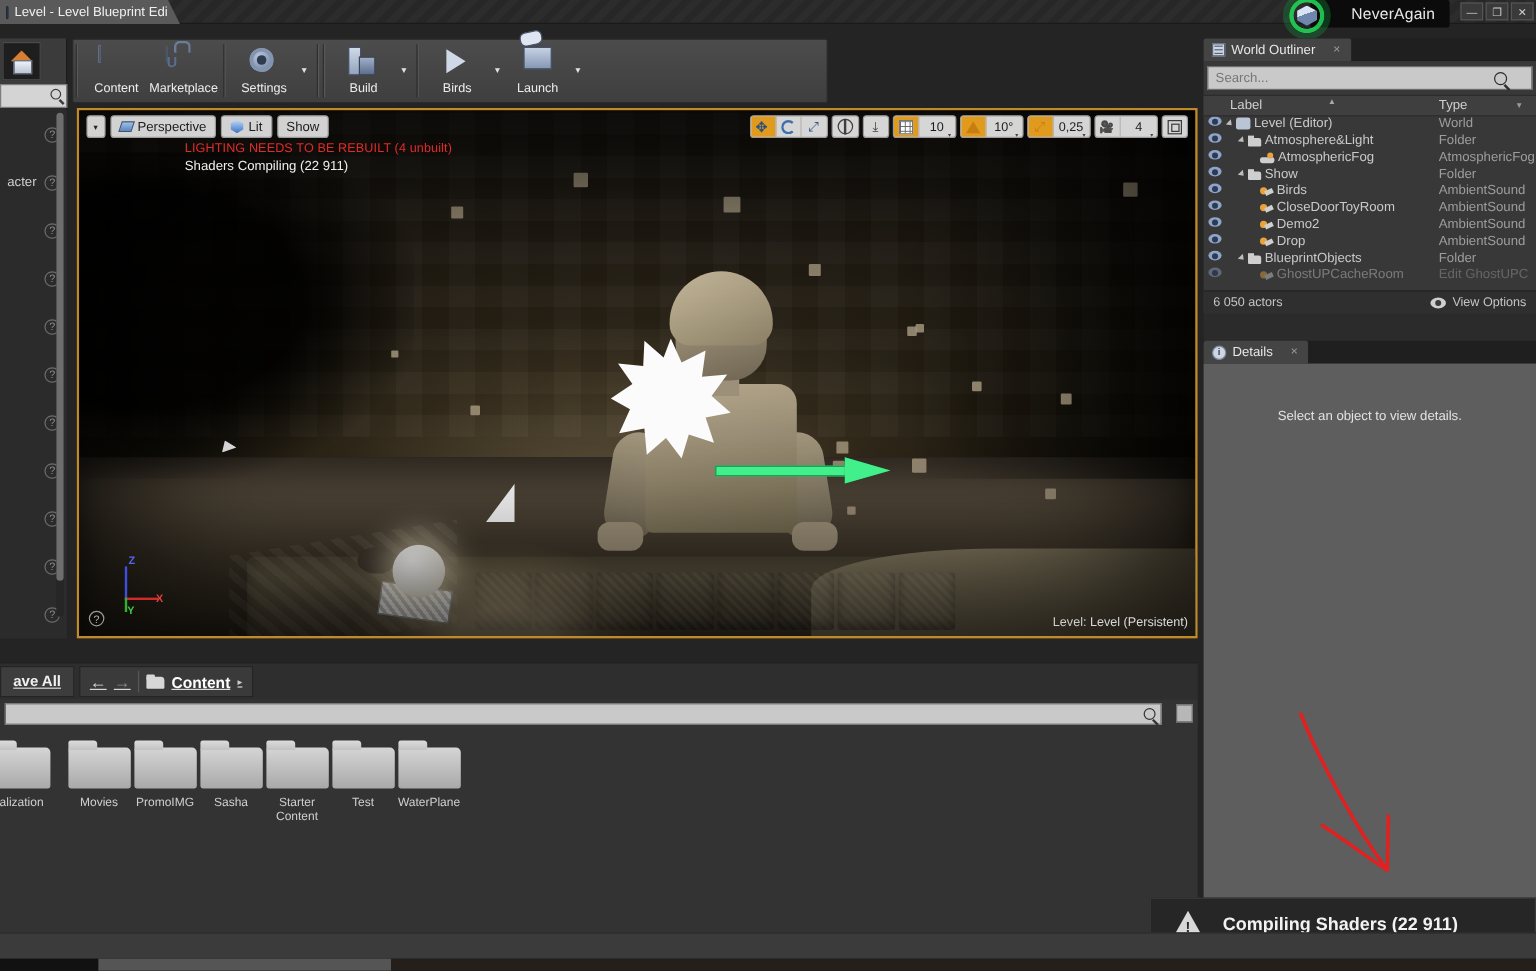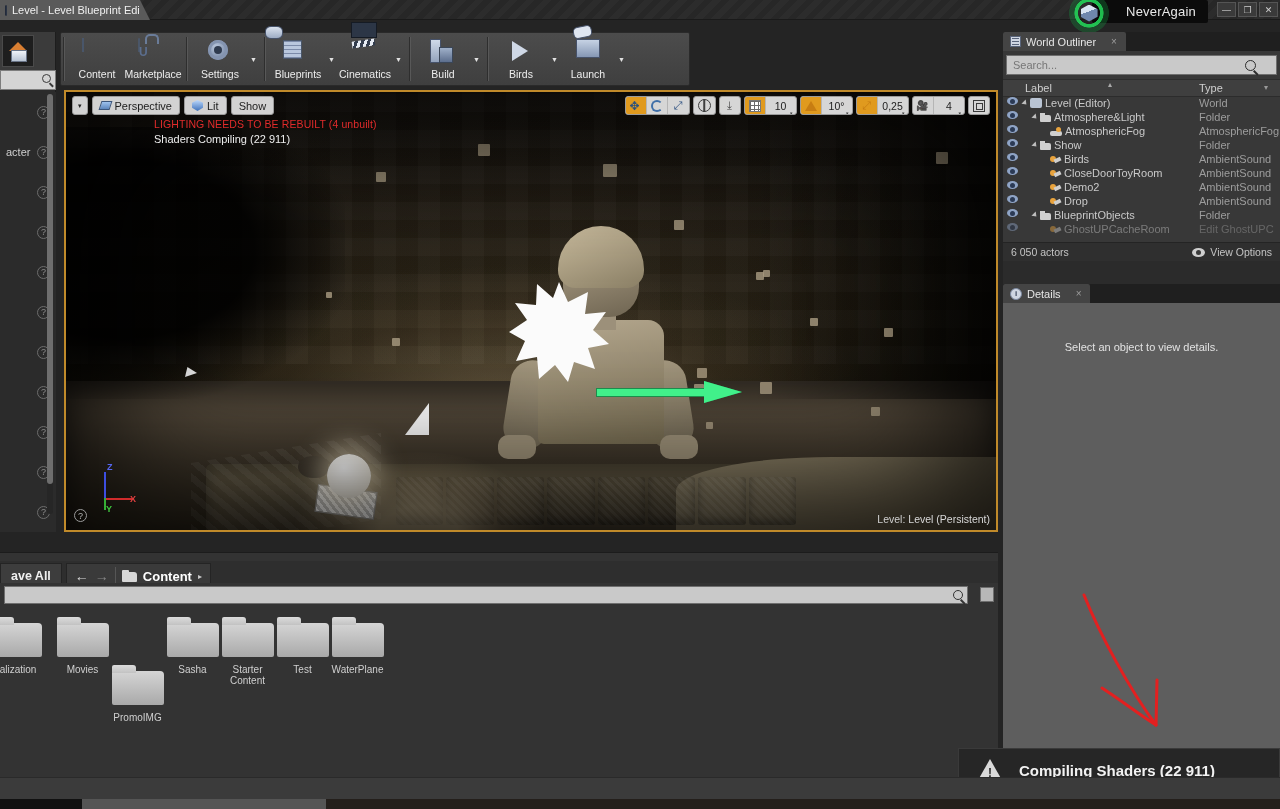--- a/index.html
+++ b/index.html
@@ -276,21 +276,21 @@
   .modes-search .mg::after{content:"";position:absolute;right:-4px;bottom:-3px;width:5px;height:1.5px;background:#3a3a3a;transform:rotate(45deg);}
   .modes-list{position:absolute;left:0;top:60px;width:56px;height:440px;background:#2b2b2b;overflow:hidden;}
   .mrow{height:40px;display:flex;align-items:center;justify-content:space-between;padding:0 6px;color:#cfcfcf;font-size:11px;}
   .mrow .q{width:13px;height:13px;border:1px solid #6d6d6d;border-radius:50%;color:#8d8d8d;font-size:9px;
     display:flex;align-items:center;justify-content:center;flex:none;}
   .modes-scroll{position:absolute;right:2px;top:62px;width:6px;height:420px;background:#262626;border-radius:3px;}
   .modes-scroll i{position:absolute;left:0;top:0;width:6px;height:390px;background:#6e6e6e;border-radius:3px;display:block;}
 
   
   .cbrowser{position:absolute;left:0;top:552px;width:998px;height:243px;background:#333;border-top:1px solid #1c1c1c;}
-  .cb-toolbar{position:absolute;left:0;top:8px;width:100%;height:30px;background:#2e2e2e;display:flex;align-items:center;}
+  .cb-toolbar{position:absolute;left:0;top:0;width:100%;height:30px;background:#2e2e2e;display:flex;align-items:center;text-decoration:underline;}
   .cb-saveall{height:26px;padding:0 10px;margin:2px 2px 2px 0;background:#3d3d3d;border:1px solid #242424;
     display:flex;align-items:center;color:#f0f0f0;font-size:12.5px;font-weight:bold;}
   .cb-nav{height:26px;display:flex;align-items:center;gap:6px;padding:0 8px;background:#3a3a3a;border:1px solid #242424;margin:2px;}
   .cb-arrow{color:#dcdcdc;font-size:14px;}
   .cb-arrow.dim{color:#888;}
   .cb-divider{width:1px;height:18px;background:#565656;}
   .folder-ico-sm{width:15px;height:12px;position:relative;}
   .folder-ico-sm::before{content:"";position:absolute;left:0;bottom:0;width:15px;height:10px;background:#d7d7d7;border-radius:1px 3px 1px 1px;}
   .folder-ico-sm::after{content:"";position:absolute;left:0;top:0;width:7px;height:4px;background:#d7d7d7;border-radius:1px 1px 0 0;}
   .cb-crumb{color:#fff;font-size:13px;font-weight:bold;}
@@ -488,32 +488,20 @@
 
     <div class="tbgroup">
       <div class="tbbtn">
         <span class="tbico"><span class="ic-settings"></span></span>
         <span class="lbl">Settings</span>
       </div>
       <div class="tbarrow">▼</div>
     </div>
     <div class="tbsep"></div>
 
-    <div class="tbgroup">
-      <div class="tbbtn">
-        <span class="tbico"><span class="ic-bp"></span></span>
-        <span class="lbl">Blueprints</span>
-      </div>
-      <div class="tbarrow">▼</div>
-      <div class="tbbtn">
-        <span class="tbico"><span class="ic-cine"></span></span>
-        <span class="lbl">Cinematics</span>
-      </div>
-      <div class="tbarrow">▼</div>
-    </div>
     <div class="tbsep"></div>
 
     <div class="tbgroup">
       <div class="tbbtn">
         <span class="tbico"><span class="ic-build"></span></span>
         <span class="lbl">Build</span>
       </div>
       <div class="tbarrow">▼</div>
     </div>
     <div class="tbsep"></div>
@@ -703,21 +691,21 @@
 
     <div class="cb-grid">
       <div class="cb-item" style="margin-left:-12px;">
         <span class="cb-folder"></span>
         <span class="cb-name">calization</span>
       </div>
       <div class="cb-item" style="margin-left:12px;">
         <span class="cb-folder"></span>
         <span class="cb-name">Movies</span>
       </div>
-      <div class="cb-item" style="margin-left:0px;justify-content:center;">
+      <div class="cb-item" style="margin-left:0px;">
         <span class="cb-folder"></span>
         <span class="cb-name">PromoIMG</span>
       </div>
       <div class="cb-item" style="margin-left:0px;">
         <span class="cb-folder"></span>
         <span class="cb-name">Sasha</span>
       </div>
       <div class="cb-item" style="margin-left:0px;">
         <span class="cb-folder"></span>
         <span class="cb-name" style="white-space:pre-line;">Starter

